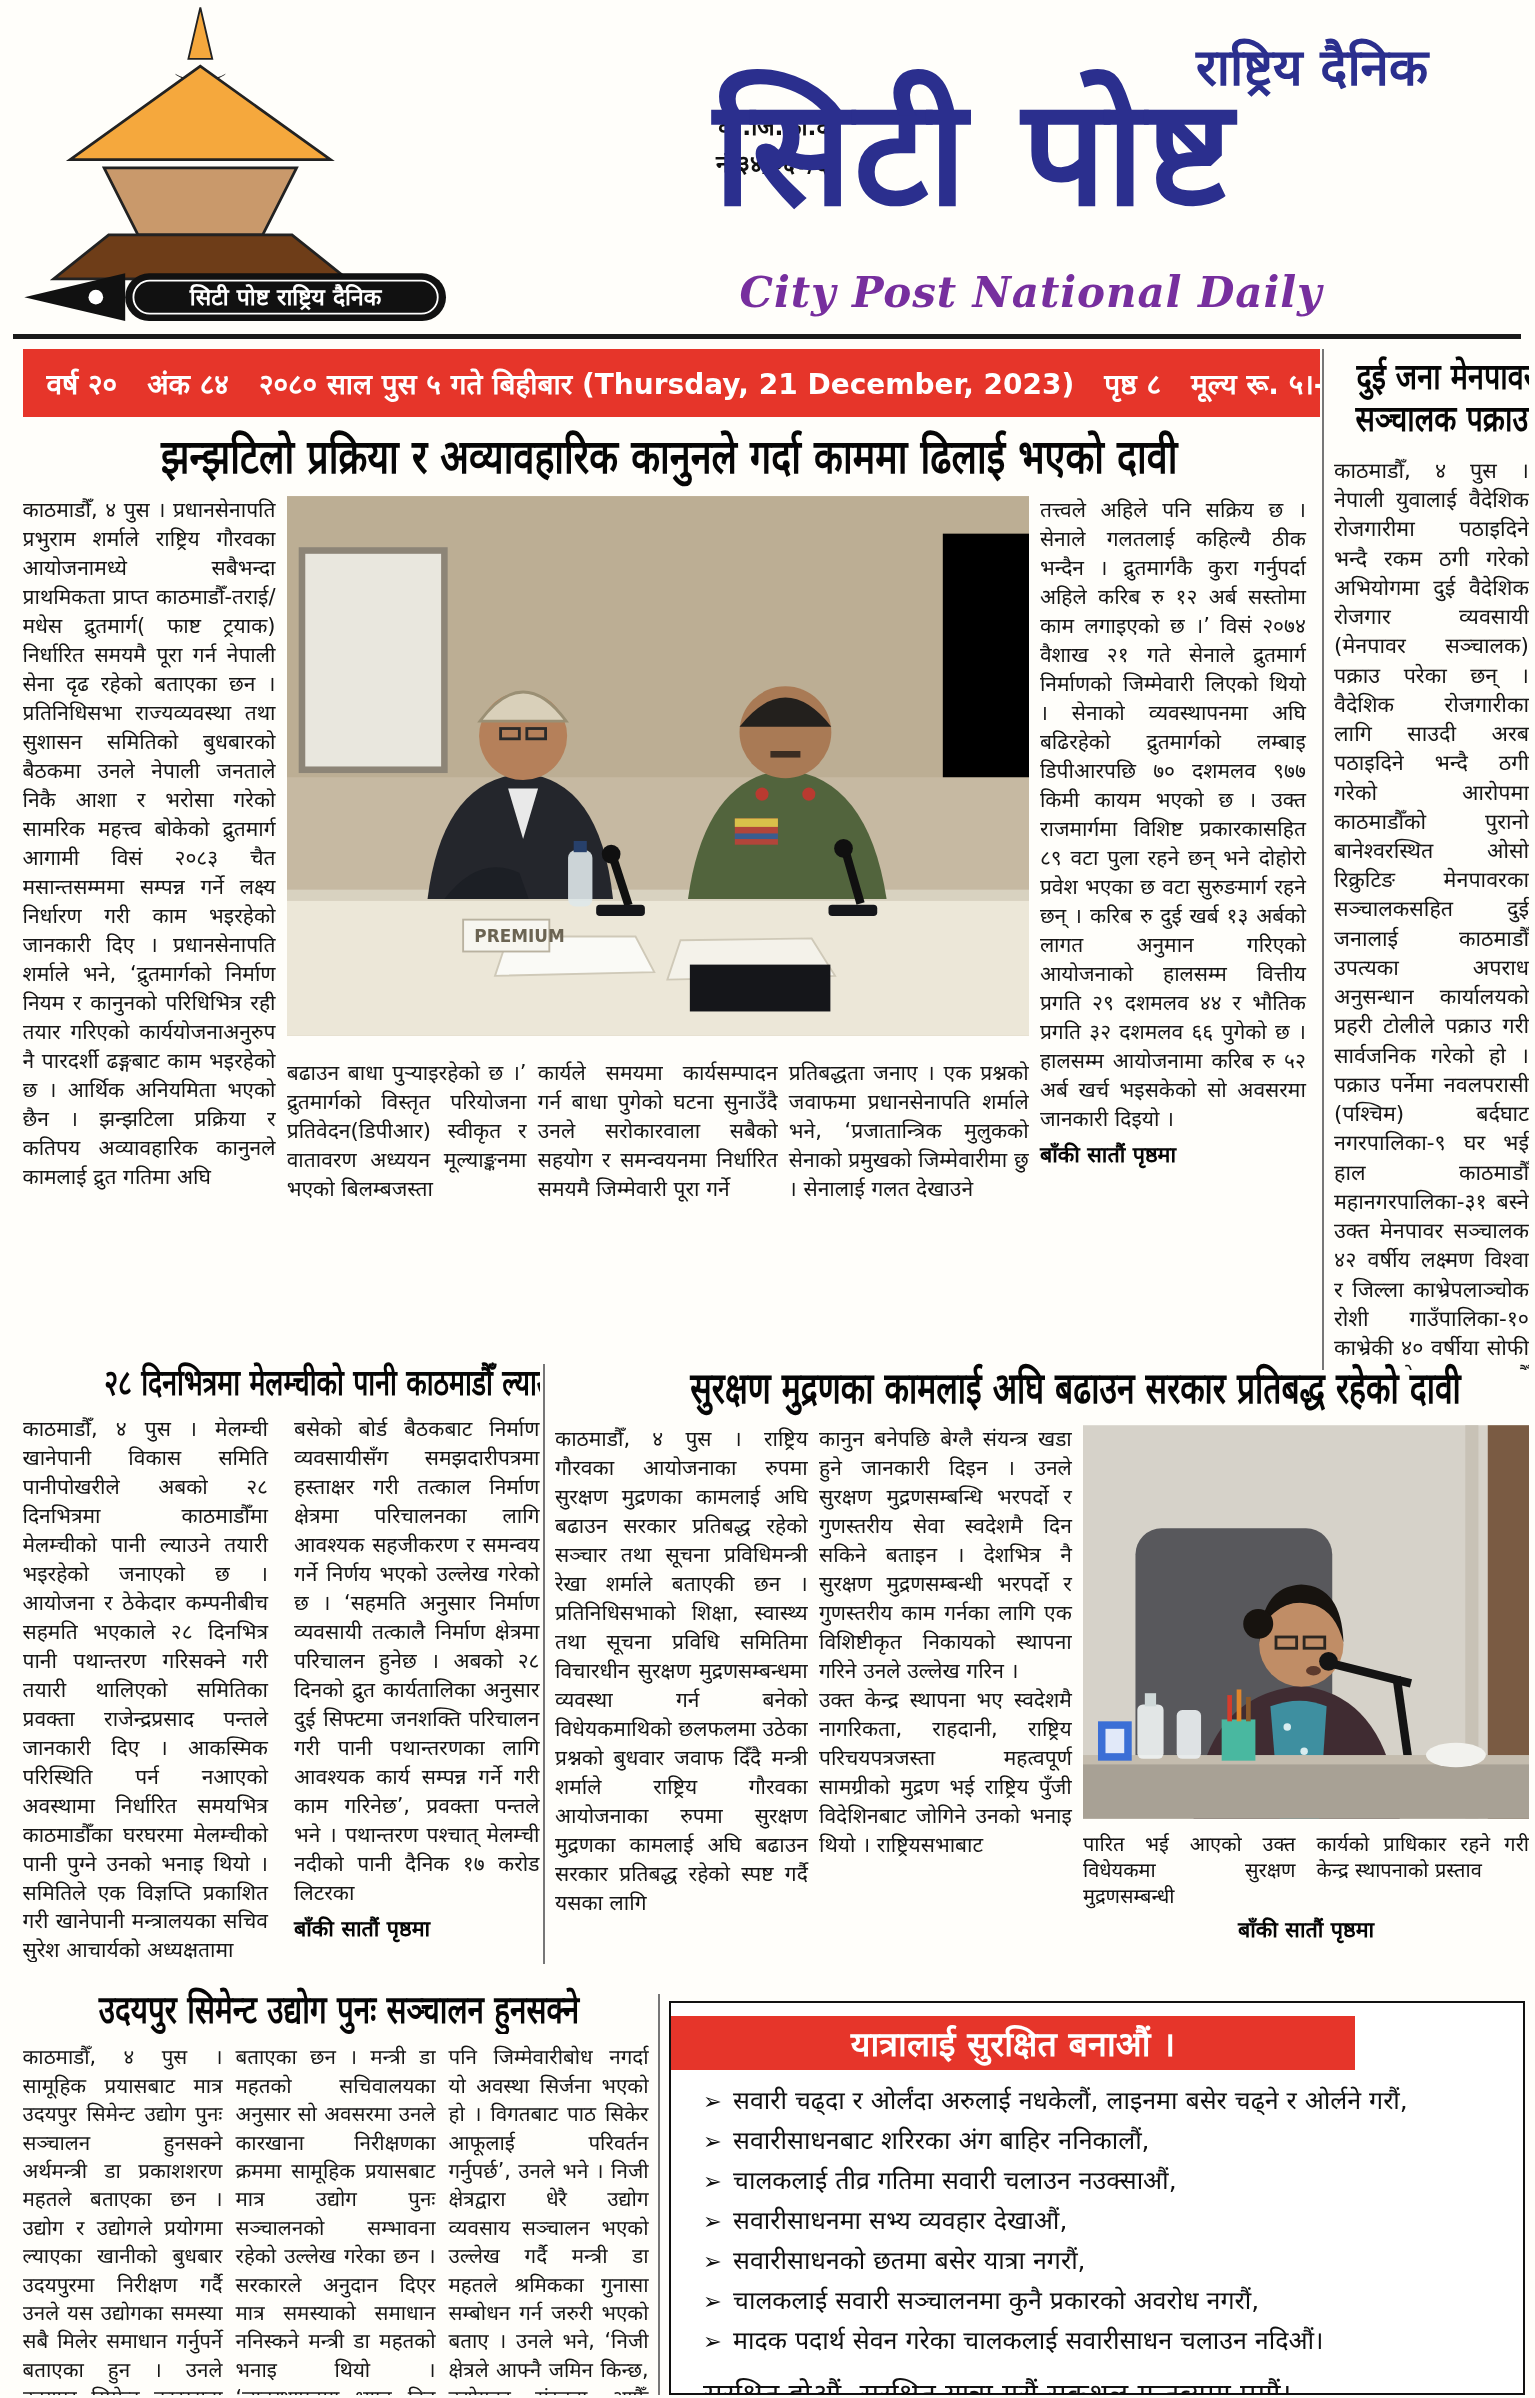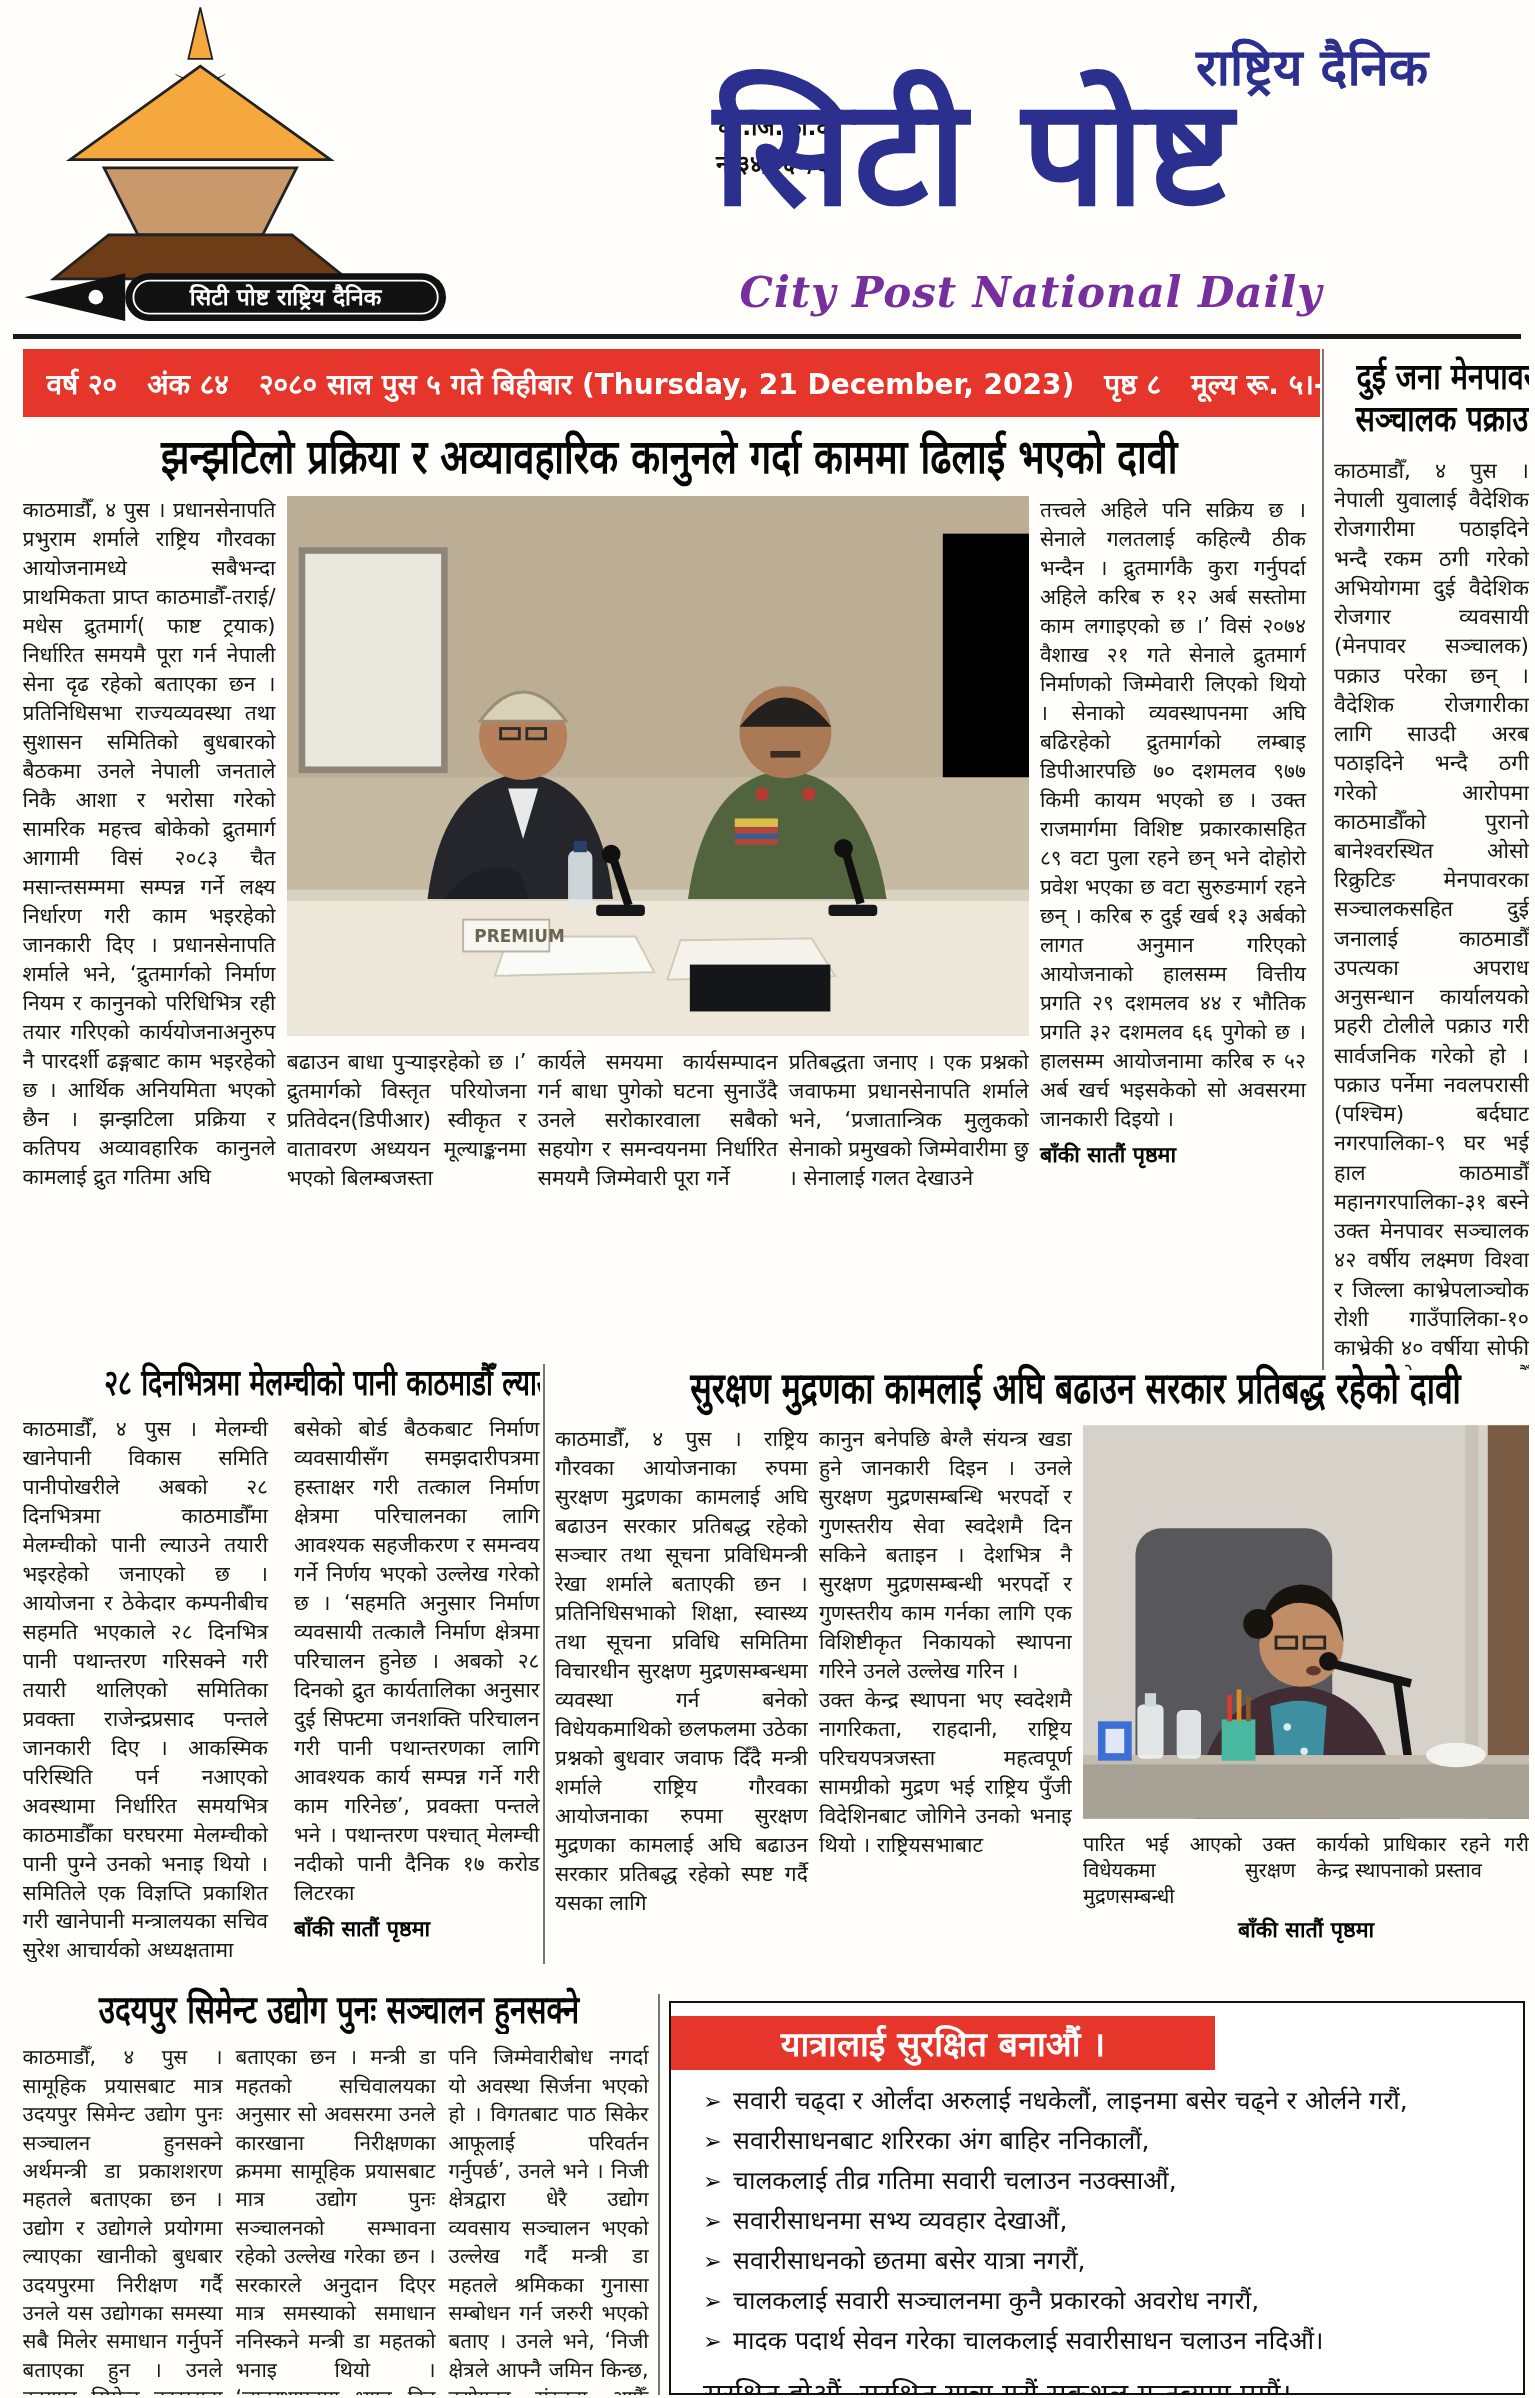--- a/index.html
+++ b/index.html
@@ -34,37 +34,37 @@
 
   
   .sb-hl { font-size:36px; line-height:1.18; }
   .sb-body { margin-top:15px; font-size:21.5px; line-height:1.36; }
 
   
   .m-hl1 span { font-size:51px; transform:scaleX(.80); }
   .m-hl2 span { font-size:47px; transform:scaleX(.80); }
   .m-body { display:flex; gap:11.2px; margin-top:9.4px; }
   .m-col { font-size:21px; line-height:1.38; }
-  .m-underrow { display:flex; gap:11.2px; margin-top:8px; }
+  .m-underrow { display:flex; gap:11.2px; margin-top:19px; }
 
   
   .mel-hl span { font-size:36px; transform:scaleX(.74); }
   .sec-hl span { font-size:43px; transform:scaleX(.74); }
   .two-col { display:flex; gap:26px; margin-top:9px; }
   .sec-body { display:flex; gap:11.2px; margin-top:9.4px; }
   .caprow { display:flex; gap:21px; margin-top:7.5px; }
   .caption-col { font-size:20px; line-height:1.3; text-align:justify; }
 
   
   .ud-hl span { font-size:39px; transform:scaleX(.76); }
   .three-col { display:flex; gap:13px; margin-top:9.4px; }
 
   
   .adbox { border:2.8px solid #111; background:#fff; overflow:hidden; }
-  .ad-titlebar { margin-top:13px; width:544px; height:54px; background:#e6352a;
+  .ad-titlebar { margin-top:13px; width:684px; height:54px; background:#e6352a;
                  display:flex; align-items:center; justify-content:center;
                  color:#fff; font-size:34px; font-weight:bold; }
   .ad-list { list-style:none; margin:15px 19px 0 32px; }
   .ad-list li { display:flex; gap:11.2px; font-size:25px; line-height:1.3; margin-bottom:7.5px; color:#111; }
   .ad-arrow { flex:0 0 auto; font-size:22.5px; padding-top:1.9px; }
   .ad-close { margin:15px 0 0 32px; font-size:29px; color:#111; }
   .ad-sponsor { position:absolute; right:54px; bottom:5.6px; display:flex; gap:13px; align-items:center; }
   .sp-name { color:#d42a20; font-size:19.7px; font-weight:bold; }
   .sp-board { color:#d42a20; font-size:31px; margin-top:3.7px; }
 </style>

